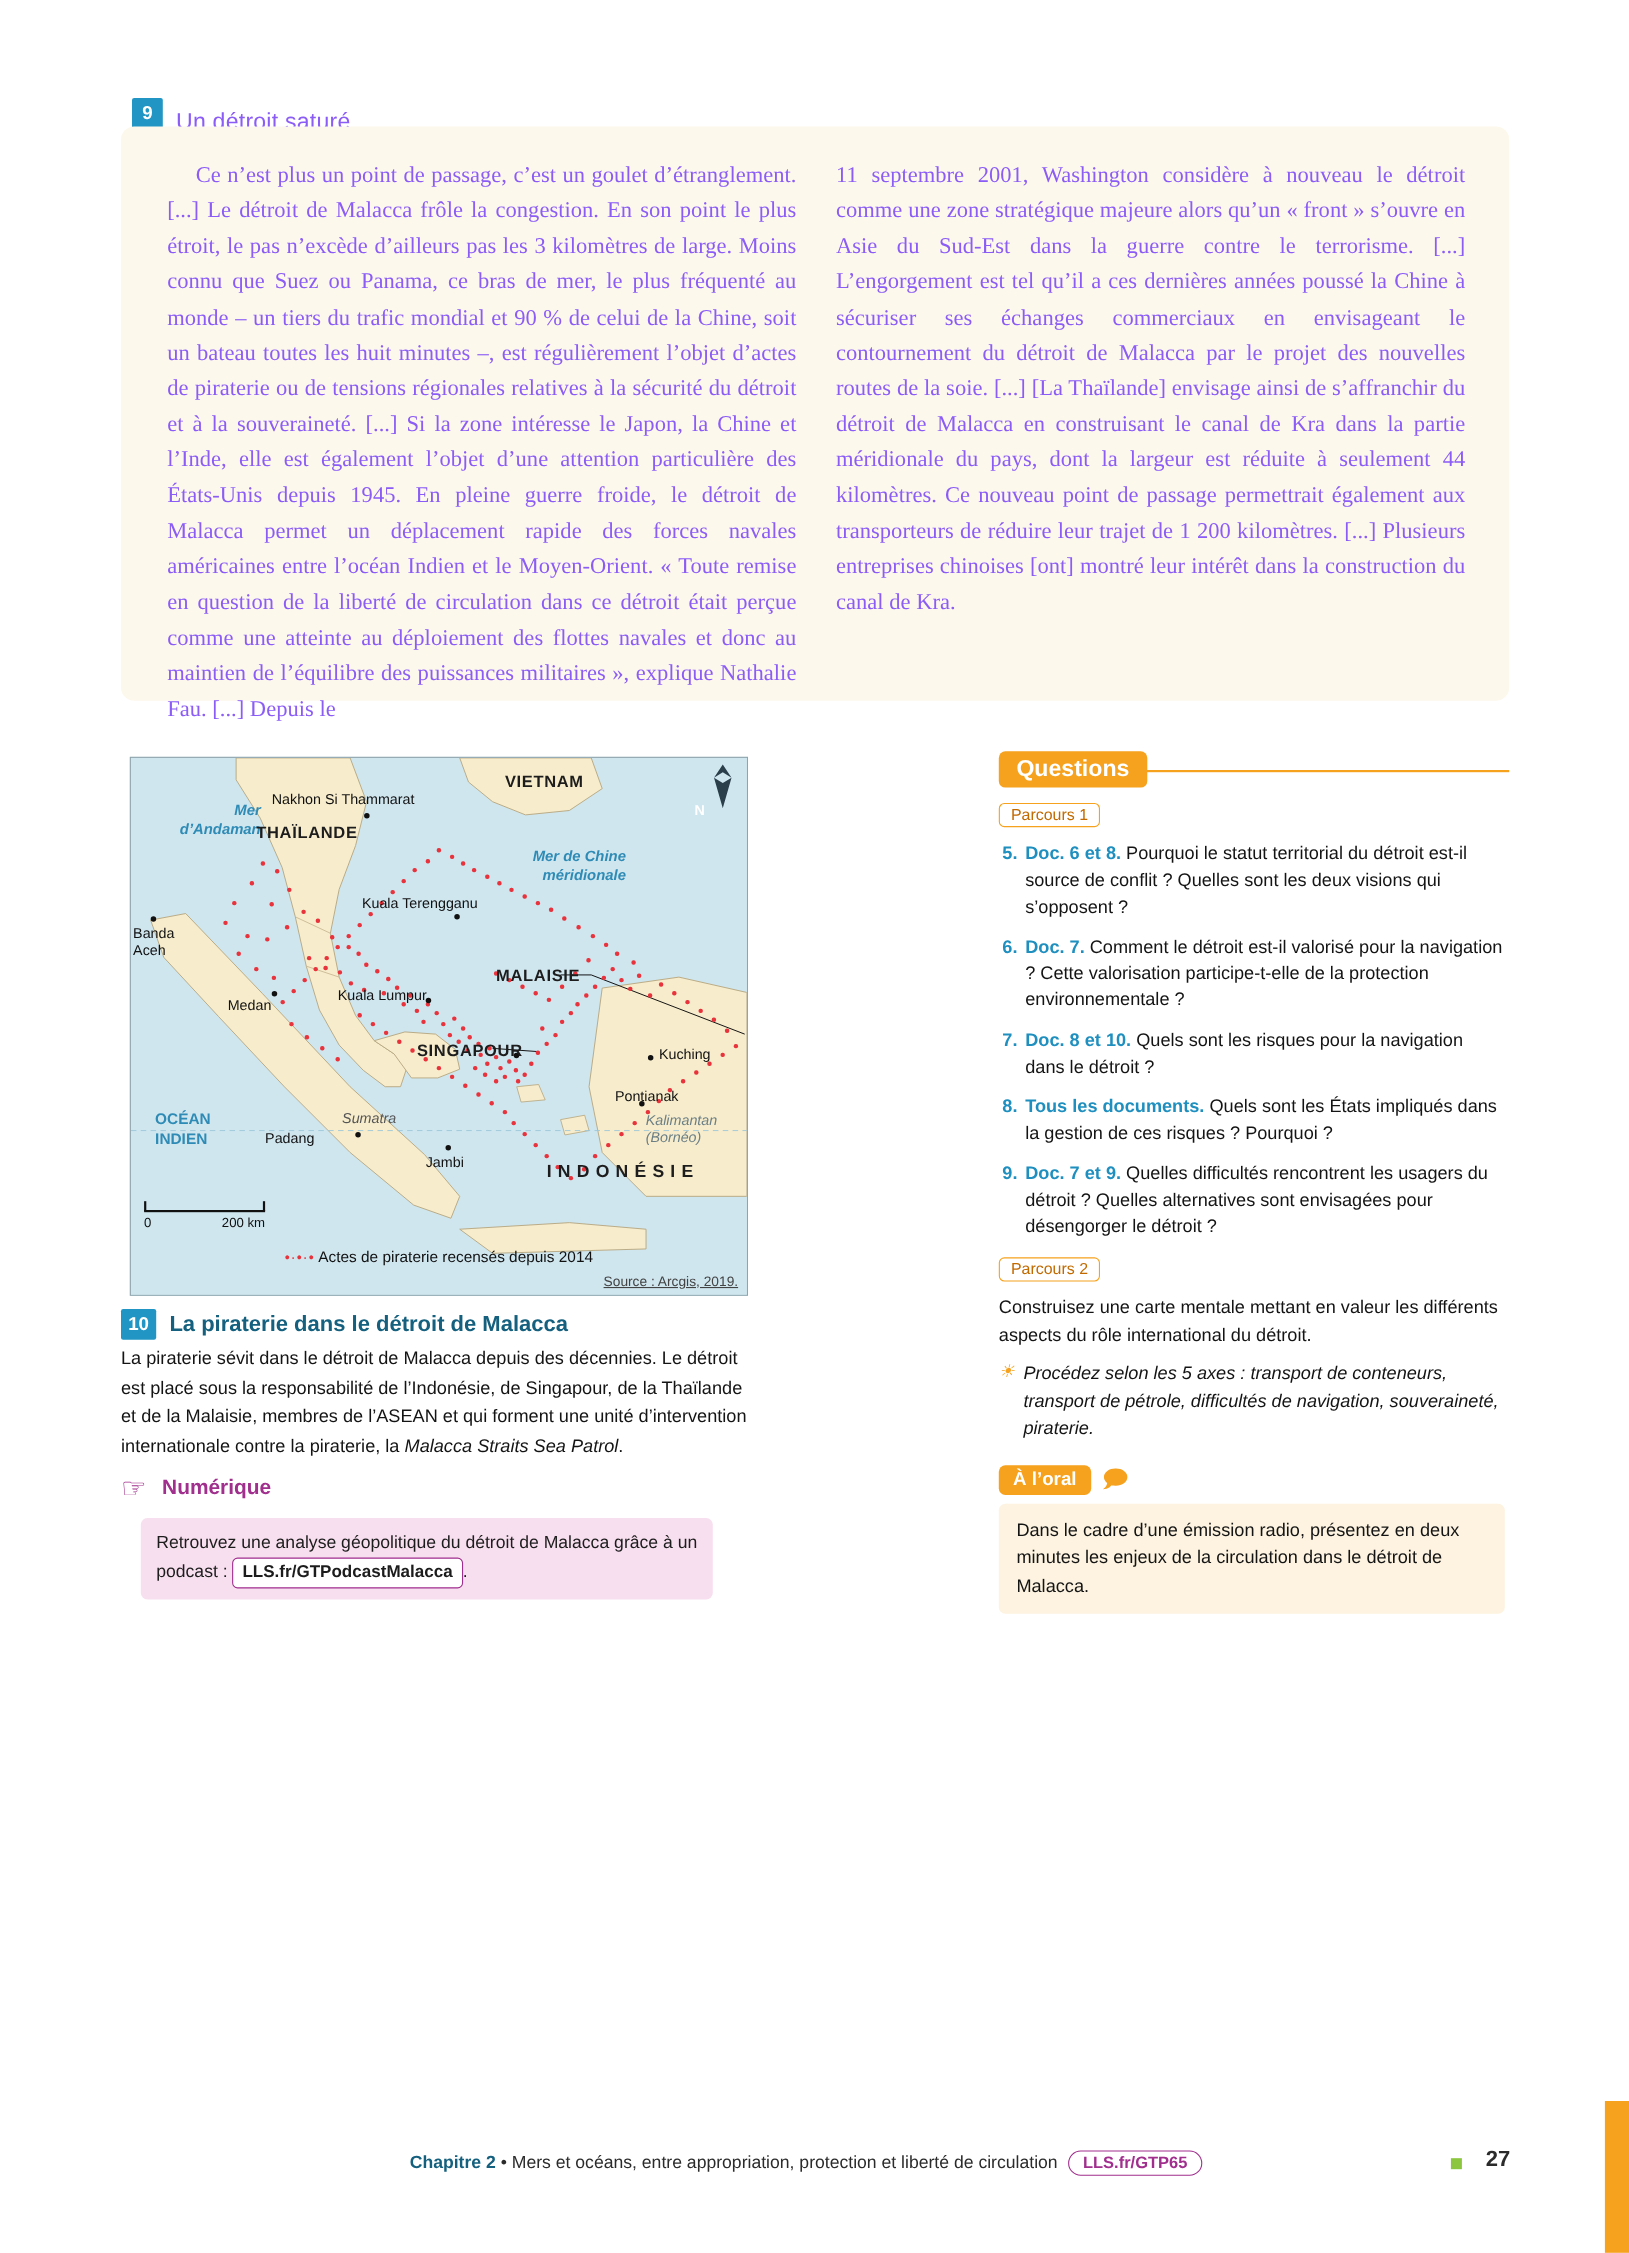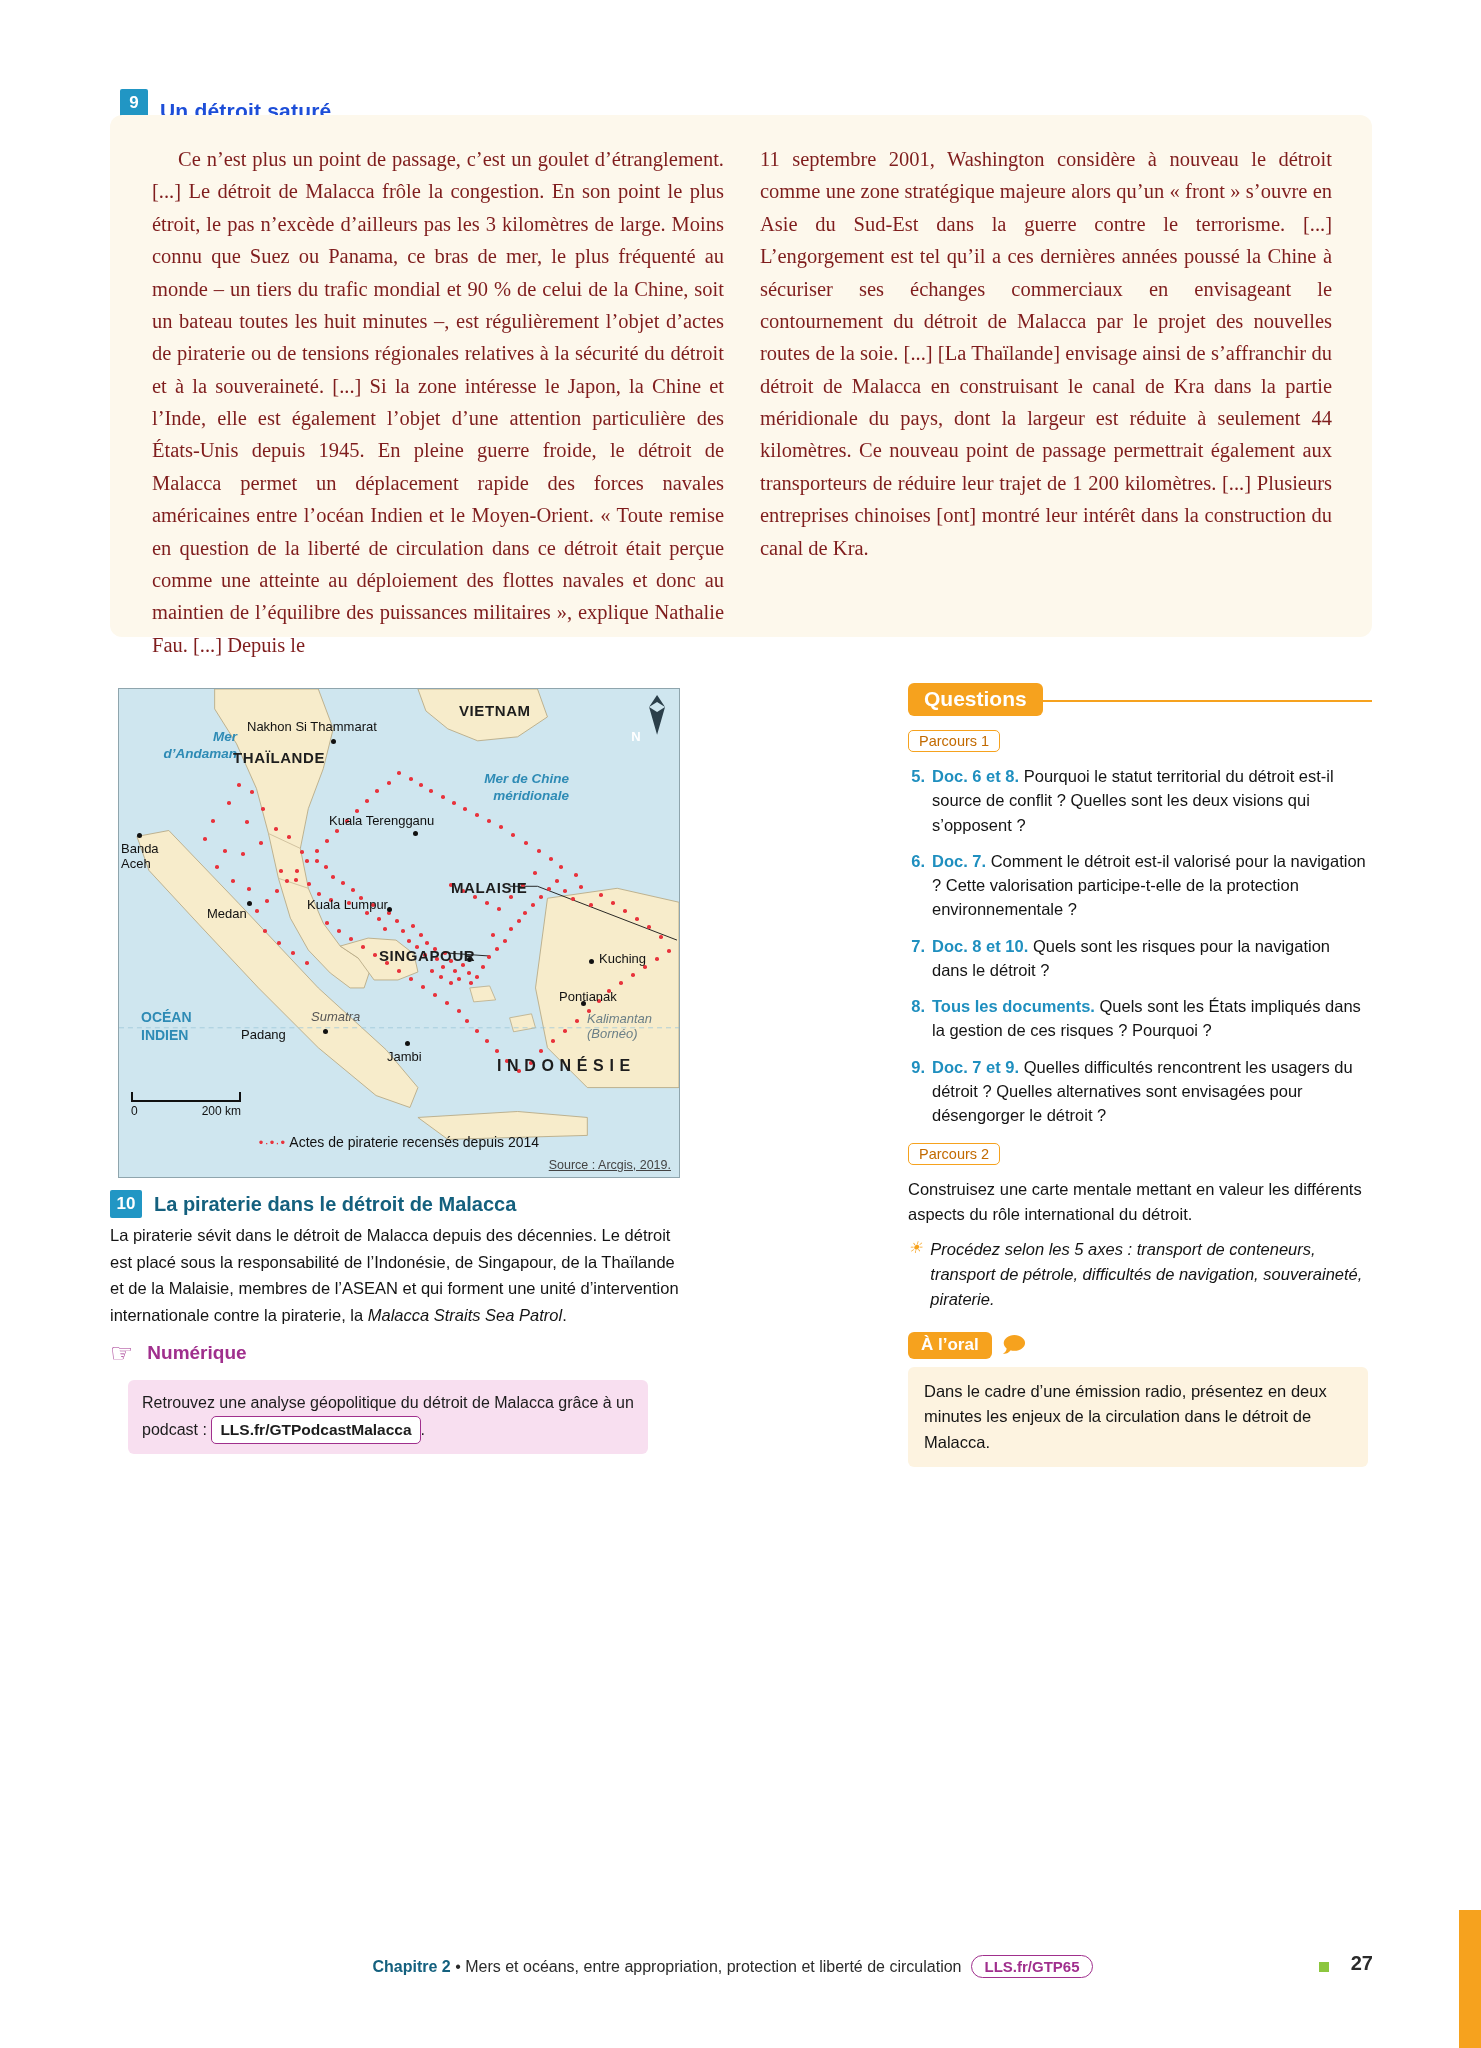--- a/index.html
+++ b/index.html
@@ -13,38 +13,38 @@
   }
   .page{position:absolute;inset:0;}
 
   
   .doc9-head{position:absolute;left:120px;top:83px;display:flex;align-items:center;gap:12px;}
   .num-badge{
     width:28px;height:28px;background:#2196c4;color:#fff;
     display:flex;align-items:center;justify-content:center;
     font-size:17px;font-weight:bold;border-radius:2px;
   }
-  .doc9-title{font-size:21px;font-weight:bold;color:#1d4ed8;letter-spacing:.2px;margin-top:16px;}
+  .doc9-title{font-size:21px;font-weight:normal;color:#8b5cf6;letter-spacing:.2px;margin-top:16px;}
 
   
   .quotebox{
     position:absolute;left:110px;top:115px;width:1262px;height:522px;
     background:#fdf8ec;border-radius:12px;
   }
   .cols{
     position:absolute;left:42px;top:28px;width:1180px;
     display:flex;gap:36px;
   }
   .col{width:572px;}
   .col p{
     margin:0;
     font-family:"Liberation Serif", serif;
     font-size:20.5px;line-height:1.58;
     text-align:justify;text-justify:inter-word;
-    color:#7f1d1d;
+    color:#8b5cf6;
     hyphens:auto;
   }
   .col p.indent{text-indent:26px;}
   .source{
     margin-top:18px;
     font-family:"Liberation Sans", sans-serif;
     font-size:15.5px;line-height:1.5;color:#3a3a3a;text-align:right;
   }
   .source i{font-style:italic;}
 

